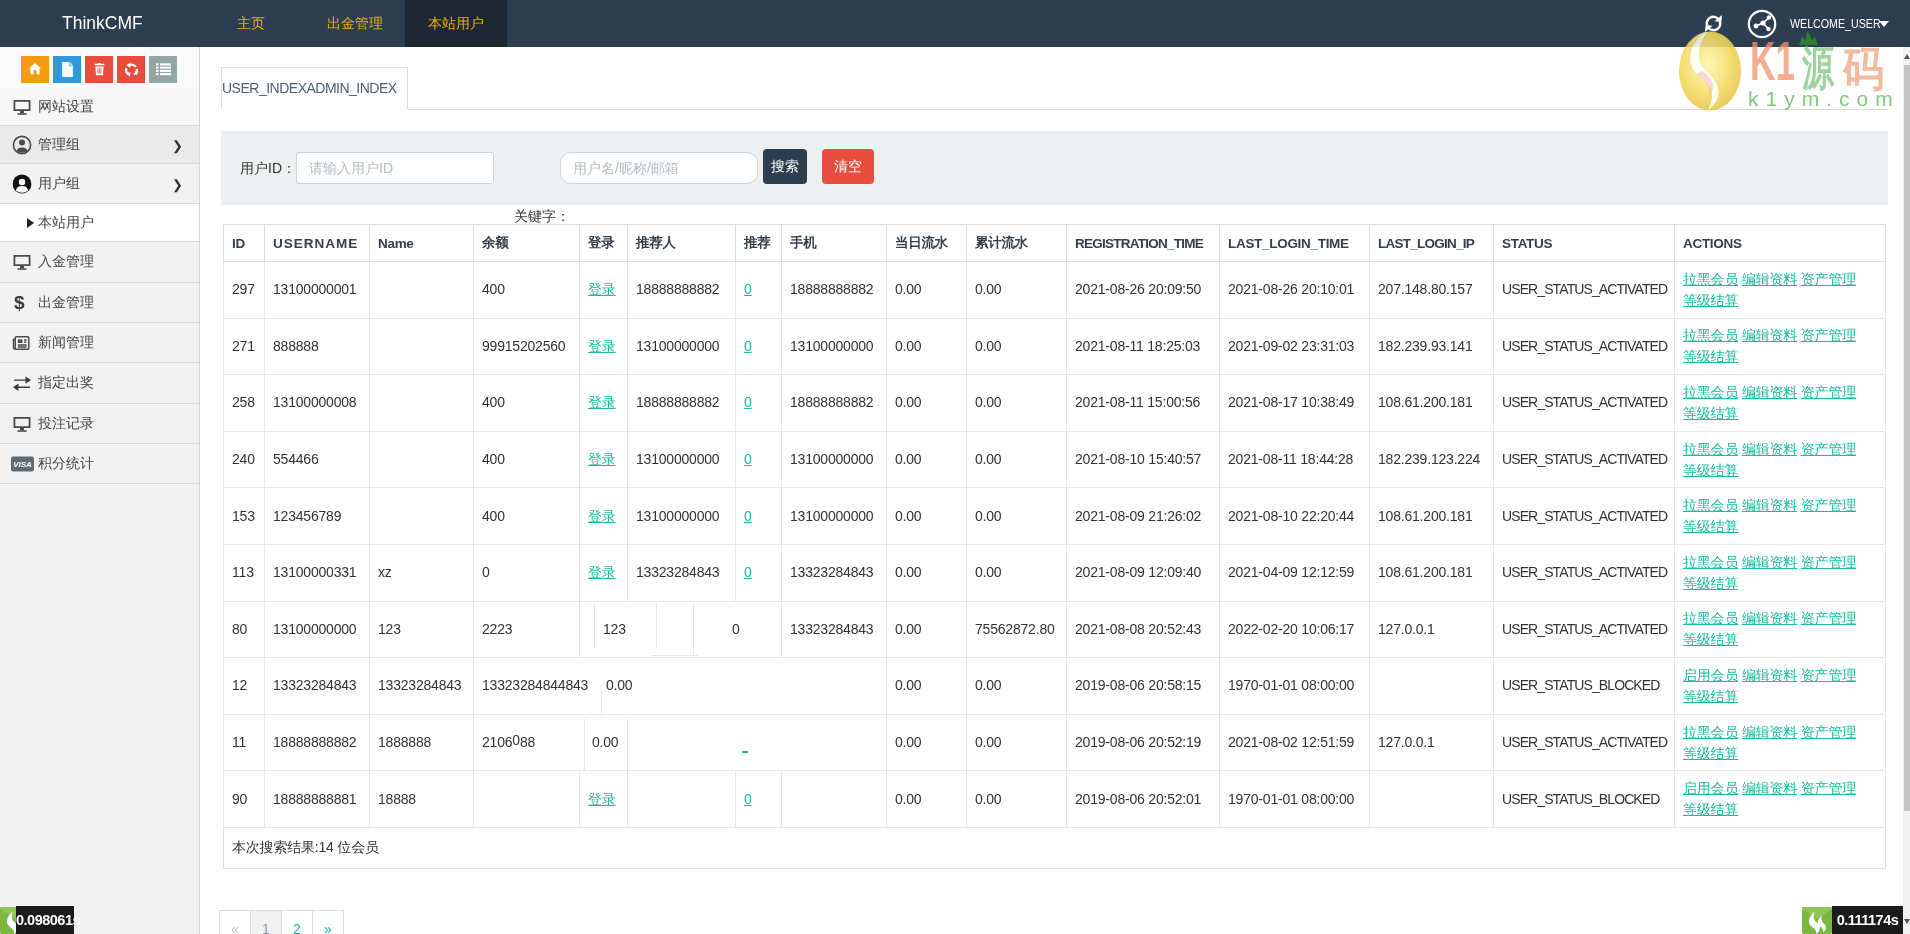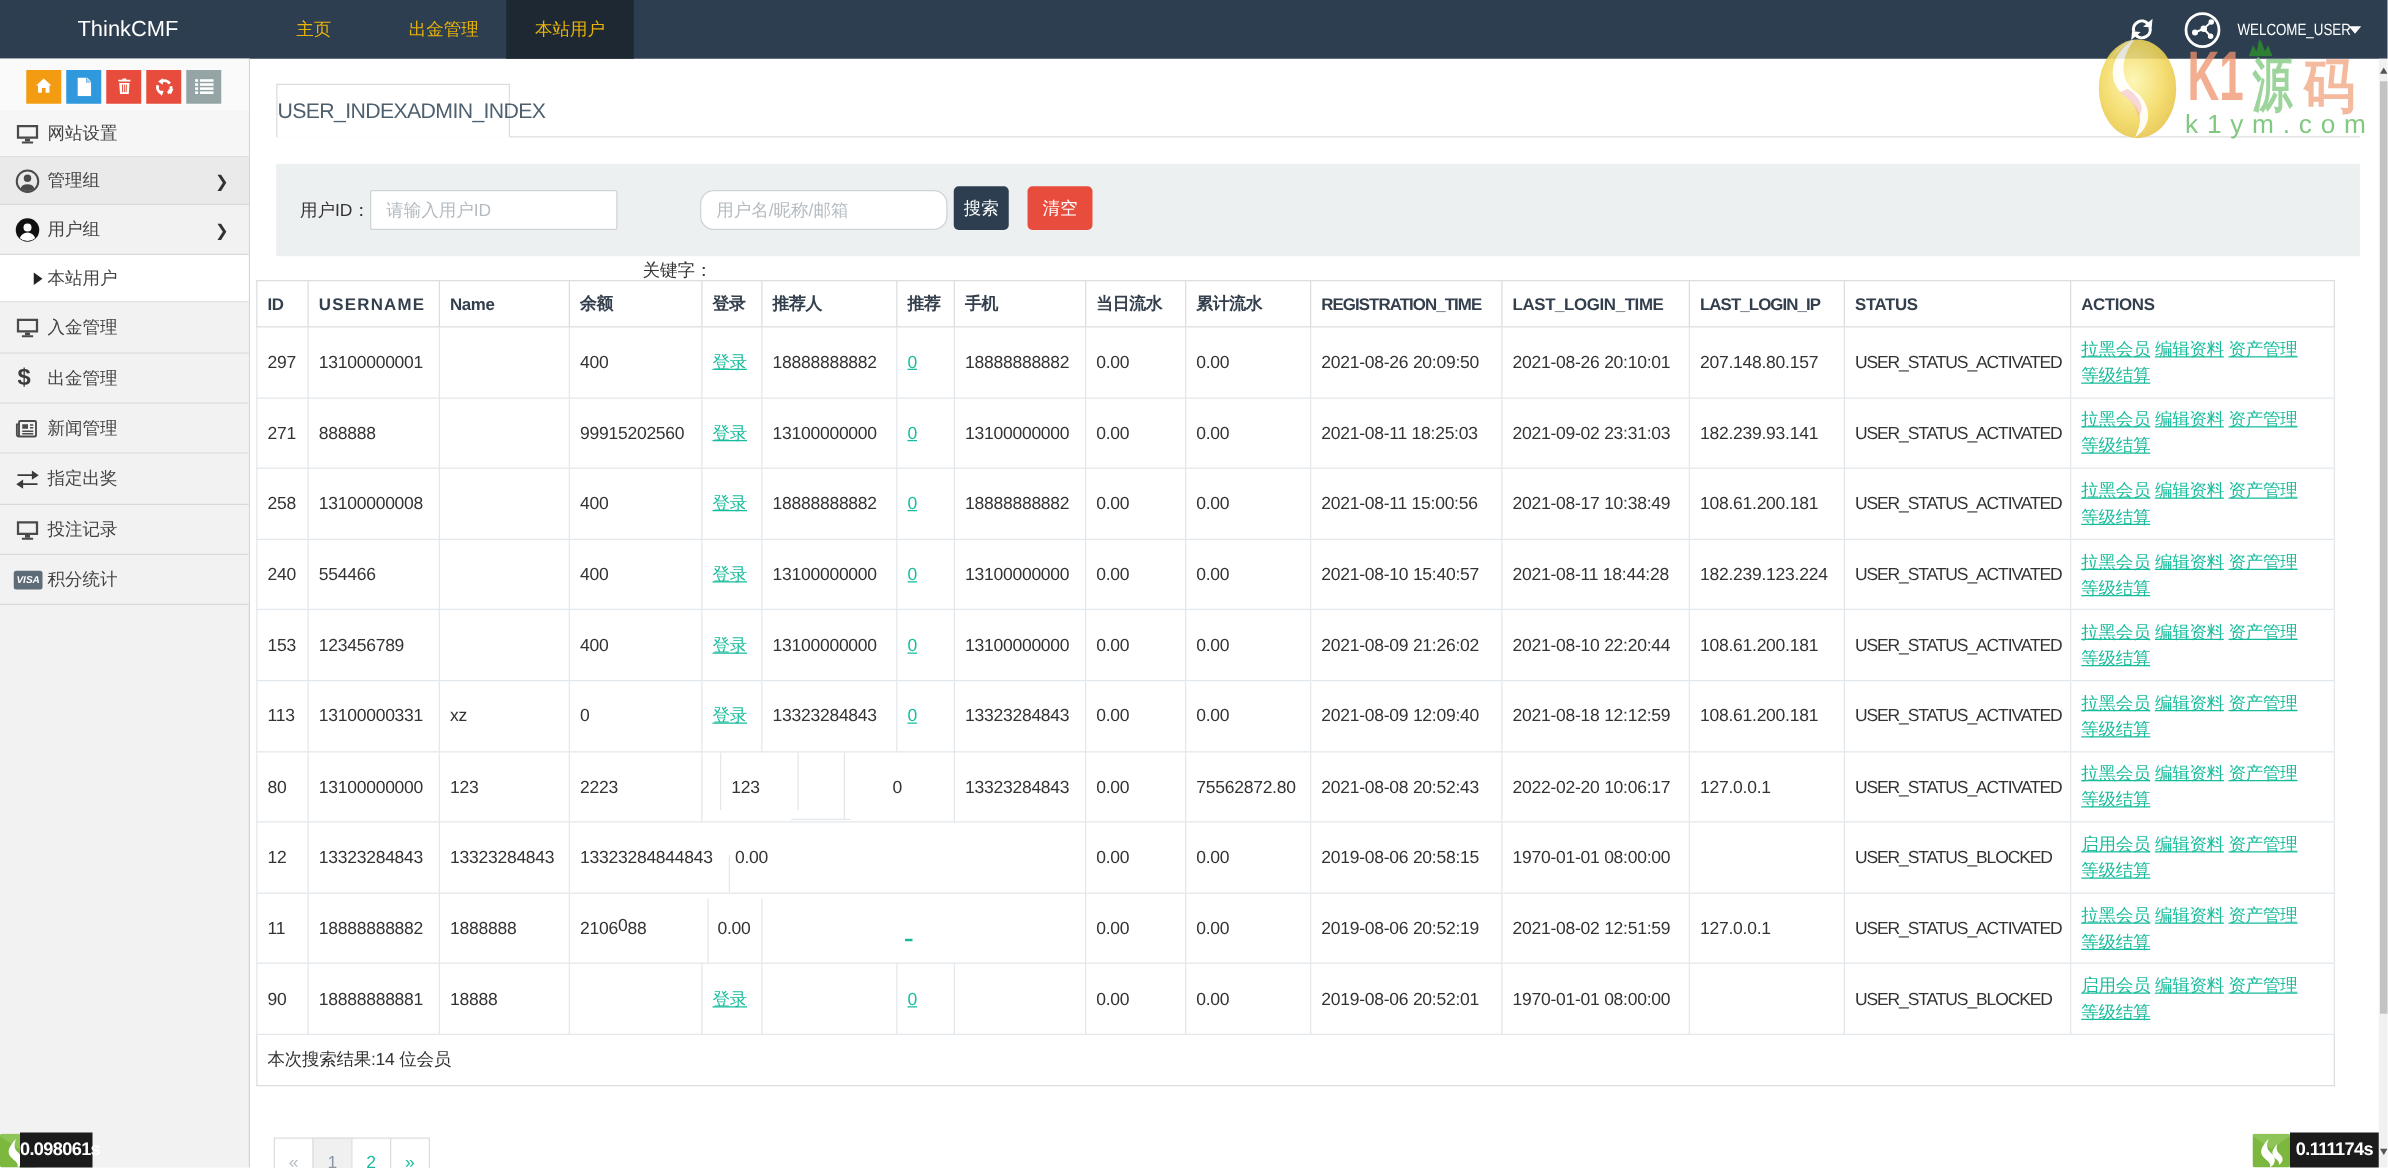--- a/index.html
+++ b/index.html
@@ -26,30 +26,30 @@
 .menu-item { position:absolute; left:0; width:199px; background:#f2f2f2;
   border-bottom:1px solid #d9d9d9; font-size:14px; color:#444; }
 .menu-item .mi-ic { position:absolute; left:12px; top:50%; transform:translateY(-50%); width:20px; height:20px; }
 .menu-item .mi-tx { position:absolute; left:38px; top:50%; transform:translateY(-50%); }
 .menu-item .mi-ar { position:absolute; right:16px; top:50%; transform:translateY(-50%);
   font-size:13px; color:#333; }
 
 #tabline { position:absolute; left:221px; top:109px; width:1667px; height:1px; background:#ddd; }
 #tab { position:absolute; left:221px; top:67px; width:187px; height:43px; background:#fff;
   border:1px solid #ddd; border-bottom:1px solid #fff; line-height:41px; text-align:left;
-  font-size:17px; color:#4e5f6e; z-index:2; letter-spacing:-0.5px; }
+  font-size:14px; color:#4e5f6e; z-index:2; letter-spacing:-0.5px; }
 #filter { position:absolute; left:221px; top:131px; width:1667px; height:74px;
   background:#ecf0f1; }
 .flabel { position:absolute; top:0; height:74px; line-height:74px; font-size:14px; color:#333; }
 .finput { position:absolute; top:21px; height:32px; background:#fff; border:1px solid #cfd4d6;
   border-radius:2px; line-height:30px; padding-left:12px; color:#b4bcc2; font-size:14px; }
 .fbtn { position:absolute; top:18px; height:35px; border-radius:4px; color:#fff;
   font-size:14px; text-align:center; line-height:35px; }
 
-#tbl { position:absolute; left:205px; top:224px; width:1662px; border-collapse:collapse;
+#tbl { position:absolute; left:223px; top:224px; width:1662px; border-collapse:collapse;
   table-layout:fixed; font-size:14px; color:#333; }
 #tbl th { border:1px solid #ddd; height:37px; padding:0 0 0 8px; text-align:left;
   font-size:13.5px; letter-spacing:-0.3px; color:#333f4d; font-weight:700; }
 #tbl td { border:1px solid #e3e8ec; height:56.6px; padding:0 0 0 8px; vertical-align:middle;
   line-height:21px; overflow:visible; white-space:nowrap; letter-spacing:-0.2px; }
 #tbl a { color:#18bc9c; text-decoration:underline; }
 #tbl td.st { letter-spacing:-0.9px; }
 #tbl td.foot { height:41px; border:1px solid #ddd; }
 
 #pager { position:absolute; left:220px; top:910px; height:38px; }
@@ -362,21 +362,21 @@
         <td>13100000331</td>
         <td>xz</td>
         <td>0</td>
         <td><a>登录</a></td>
         <td>13323284843</td>
     <td><a>0</a></td>
         <td>13323284843</td>
         <td>0.00</td>
         <td>0.00</td>
         <td>2021-08-09 12:09:40</td>
-    <td>2021-08-18 12:12:59</td>
+    <td>2021-04-09 12:12:59</td>
         <td>108.61.200.181</td>
         <td class="st">USER_STATUS_ACTIVATED</td>
     <td class="act"><a>拉黑会员</a> <a>编辑资料</a> <a>资产管理</a><br><a>等级结算</a></td>
   </tr>
   <tr>
     <td>80</td>
         <td>13100000000</td>
         <td>123</td>
         <td>2223</td>
     <td colspan="3" style="position:relative;padding:0;">

